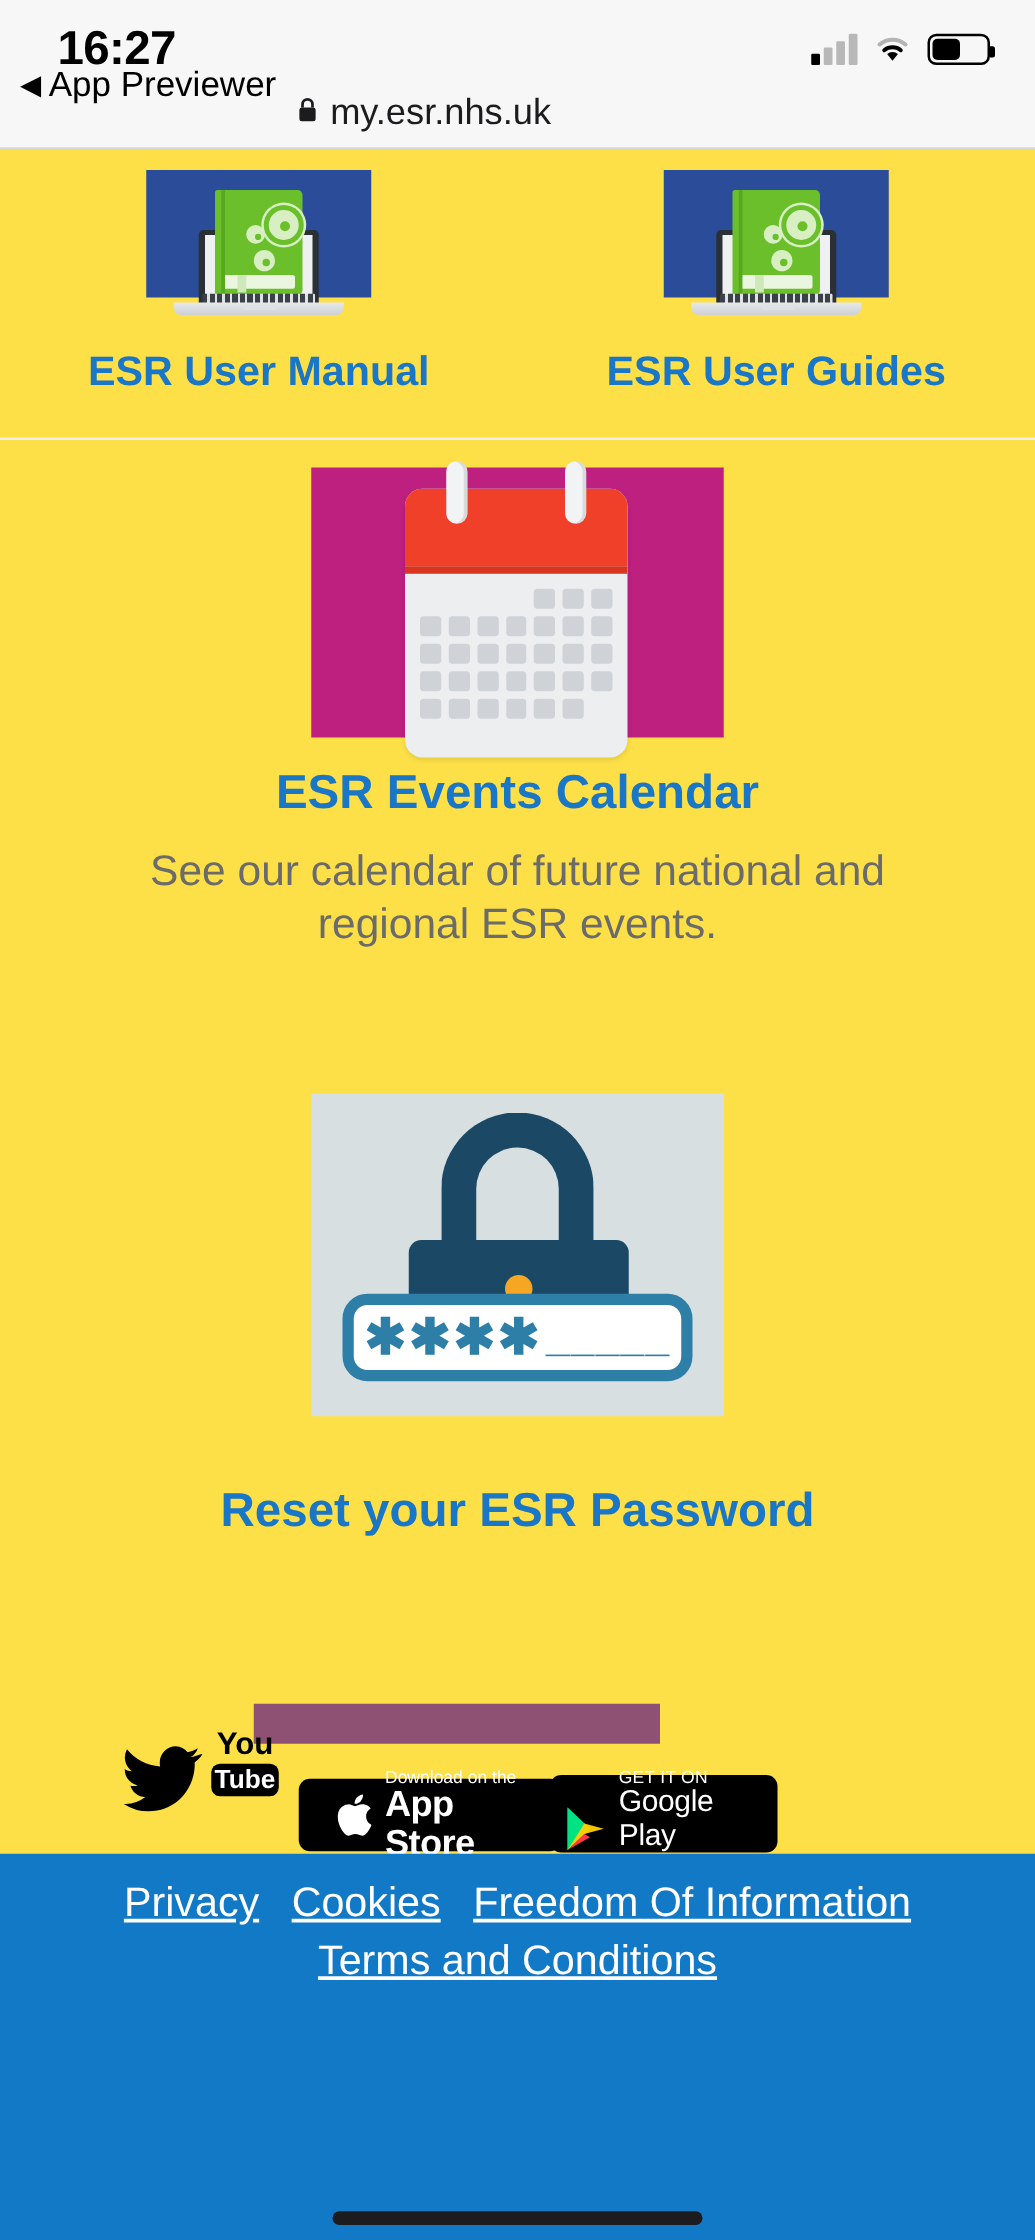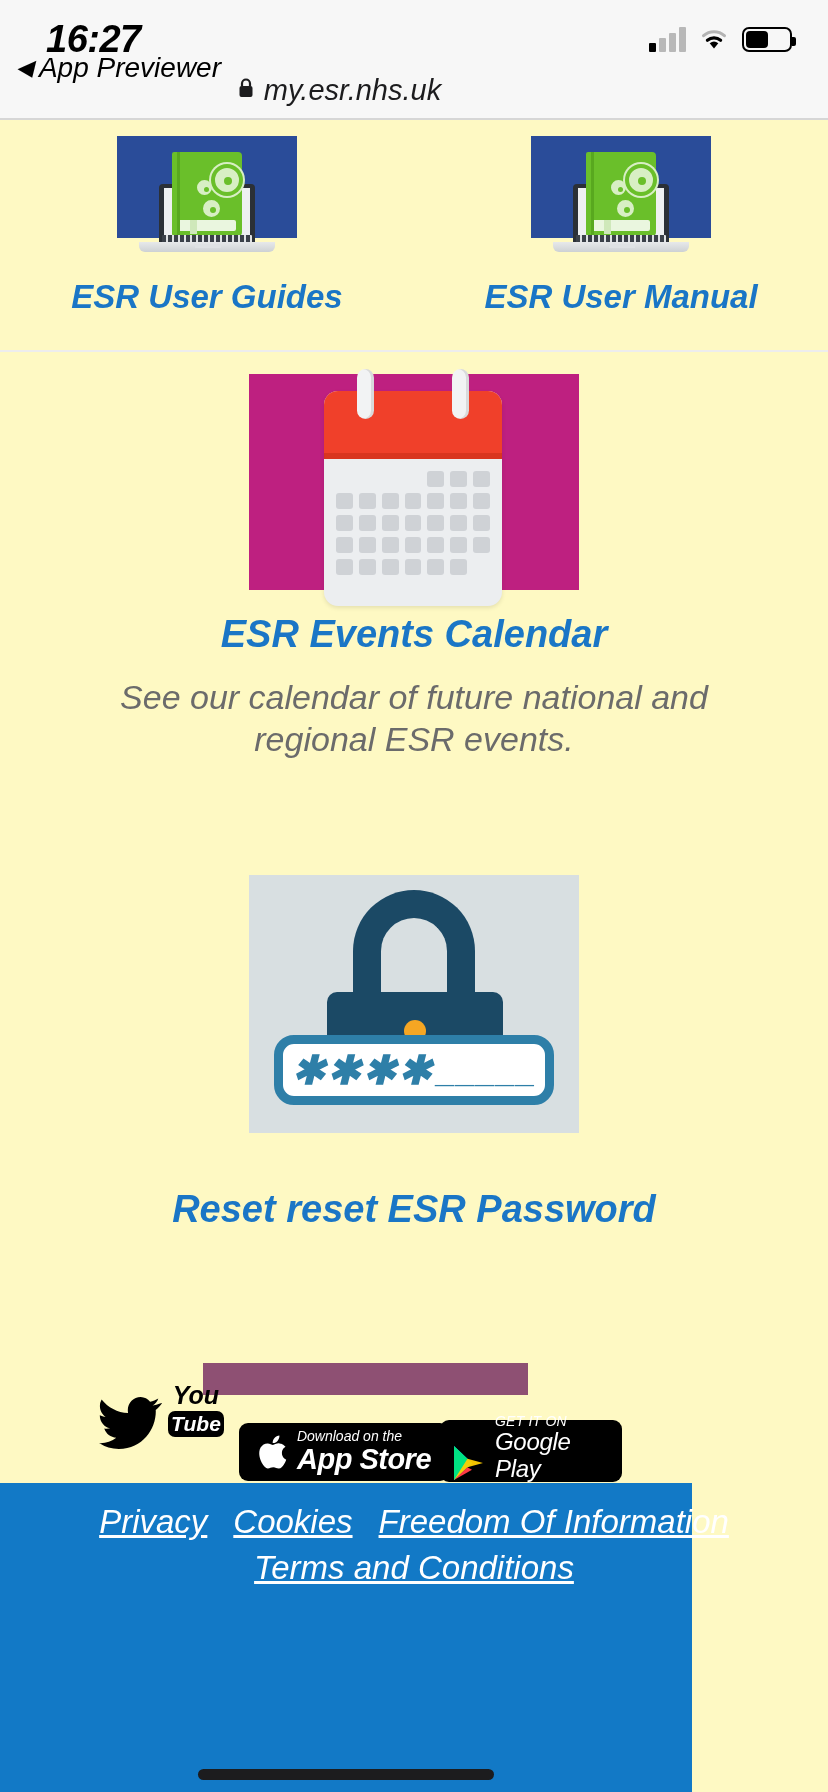--- a/index.html
+++ b/index.html
@@ -2,21 +2,21 @@
 <html><head>
 <meta charset="utf-8">
 <style>
   * { box-sizing: border-box; margin: 0; padding: 0; }
   html, body {
     width: 828px; height: 1792px;
     background: #ffffff;
     font-family: "Liberation Sans", sans-serif;
     overflow: hidden;
   }
-  .phone { position: relative; width: 828px; height: 1792px; background: #fef9c3; font-style: italic; }
+  .phone { position: relative; width: 828px; height: 1792px; background: #fde047; }
 
   
   .statusbar {
     position: absolute; top: 0; left: 0; width: 828px; height: 118px;
     background: #f7f7f7;
   }
   .sb-time {
     position: absolute; left: 46px; top: 18px;
     font-size: 38px; font-weight: 700; color: #000;
     letter-spacing: -0.5px;
@@ -194,39 +194,38 @@
     display: flex; flex-direction: column; align-items: center; justify-content: flex-start;
   }
   .yt-you { font-size: 25px; font-weight: 700; color:#000; line-height: 1; }
   .yt-tube {
     margin-top: 3px; background:#000; color:#fff; font-size: 21px; font-weight: 700;
     border-radius: 7px; padding: 2px 3px; line-height: 1.05; text-align: center;
   }
   .appstore {
     position: absolute; left: 239px; top: 1423px; width: 210px; height: 58px;
     background: #000; border-radius: 9px; display: flex; align-items: center; gap: 9px;
-    padding: 0 12px;
-    justify-content: center;
+    padding: 0 29px;
   }
   .apple-logo { width: 31px; height: 36px; flex: none; }
   .as-txt { display: flex; flex-direction: column; justify-content: center; }
   .as-small { color:#fff; font-size: 14px; line-height: 1.1; }
   .as-big { color:#fff; font-size: 29px; font-weight: 700; line-height: 1.05; letter-spacing: -0.5px;}
   .gplay {
     position: absolute; left: 440px; top: 1420px; width: 182px; height: 62px;
     background: #000; border-radius: 9px; display: flex; align-items: flex-end; gap: 9px;
     padding: 0 12px;
   }
   .gp-tri { width: 34px; height: 38px; flex: none; }
   .gp-small { color:#fff; font-size: 14px; line-height: 1.1; letter-spacing: .2px;}
   .gp-big { color:#fff; font-size: 24px; line-height: 1.1; letter-spacing: -0.3px;}
 
   
   .bluebar {
-    position: absolute; left: 0; top: 1483px; width: 692px; height: 309px;
+    position: absolute; left: 0; top: 1483px; width: 828px; height: 309px;
     background: #1279c6;
   }
   .footer-links {
     padding-top: 16px;
     display: flex; flex-wrap: wrap; justify-content: center; align-items: flex-start;
     column-gap: 26px; row-gap: 0;
     width: 828px;
   }
   .footer-links a {
     color: #fff; font-size: 33px; text-decoration: underline; white-space: nowrap;
@@ -277,20 +276,40 @@
         </svg>
       </span>
       <span class="url-text">my.esr.nhs.uk</span>
     </div>
   </div>
   <div class="hairline"></div>
 
   <div class="content">
 
     <div class="tiles-row">
+
+      <div class="tile">
+        <div class="guide-img">
+          <div class="guide-bg"></div>
+          <div class="lt-screen">
+              <div class="lt-screen-in"></div>
+            </div>
+          <div class="book">
+            <div class="gear g2"></div>
+            <div class="gear g3"></div>
+            <div class="gear g1"></div>
+            <div class="book-pages"></div>
+            <div class="book-mark"></div>
+          </div>
+          <div class="lt-keys"></div>
+          <div class="lt-base"></div>
+          <div class="lt-trackpad"></div>
+        </div>
+        <div class="tile-link">ESR User Manual</div>
+      </div>
 
       <div class="tile">
         <div class="guide-img">
           <div class="guide-bg"></div>
           <div class="lt-screen">
               <div class="lt-screen-in"></div>
             </div>
           <div class="book">
             <div class="gear g2"></div>
             <div class="gear g3"></div>
@@ -298,40 +317,20 @@
             <div class="book-pages"></div>
             <div class="book-mark"></div>
           </div>
           <div class="lt-keys"></div>
           <div class="lt-base"></div>
           <div class="lt-trackpad"></div>
         </div>
         <div class="tile-link">ESR User Guides</div>
       </div>
 
-      <div class="tile">
-        <div class="guide-img">
-          <div class="guide-bg"></div>
-          <div class="lt-screen">
-              <div class="lt-screen-in"></div>
-            </div>
-          <div class="book">
-            <div class="gear g2"></div>
-            <div class="gear g3"></div>
-            <div class="gear g1"></div>
-            <div class="book-pages"></div>
-            <div class="book-mark"></div>
-          </div>
-          <div class="lt-keys"></div>
-          <div class="lt-base"></div>
-          <div class="lt-trackpad"></div>
-        </div>
-        <div class="tile-link">ESR User Manual</div>
-      </div>
-
     </div>
 
     <div class="section-divider"></div>
 
     <div class="block">
       <div class="cal-img">
         <div class="cal-bg"></div>
         <div class="cal-body">
           <div class="cal-top"></div>
           <div class="cal-top-line"></div>
@@ -384,21 +383,21 @@
       <div class="lock-img">
         <div class="lock-bg"></div>
         <div class="shackle"></div>
         <div class="lock-body"></div>
         <div class="lock-dot"></div>
         <div class="pw-field">
           <span class="pw-stars">✱✱✱✱</span>
           <span class="pw-dashes">_____</span>
         </div>
       </div>
-      <div class="block-link" style="margin-top:54px">Reset reset ESR Password</div>
+      <div class="block-link" style="margin-top:54px">Reset your ESR Password</div>
     </div>
 
   </div>
 
   <div class="banner-strip"></div>
 
   <div class="tw-icon">
     <svg viewBox="0 0 66 60" width="66" height="60">
       <path d="M64 8.6c-2.3 1-4.8 1.7-7.4 2 2.7-1.6 4.7-4.1 5.7-7.1-2.5 1.5-5.3 2.6-8.2 3.2A13 13 0 0044.7 2c-7.1 0-12.9 5.9-12.9 13.1 0 1 .1 2 .3 3C21.4 17.5 11.9 12.3 5.6 4.4a13.2 13.2 0 00-1.7 6.6c0 4.5 2.3 8.5 5.7 10.9-2.1-.1-4.1-.7-5.8-1.6v.2c0 6.3 4.4 11.6 10.3 12.8-1.1.3-2.2.5-3.4.5-.8 0-1.6-.1-2.4-.2 1.6 5.2 6.4 9 12 9.1A25.8 25.8 0 013 48.1a36.4 36.4 0 0019.9 5.9c23.8 0 36.9-20 36.9-37.4l-.1-1.7c2.6-1.9 4.8-4.2 6.5-6.9z" fill="#000"></path>
     </svg>

